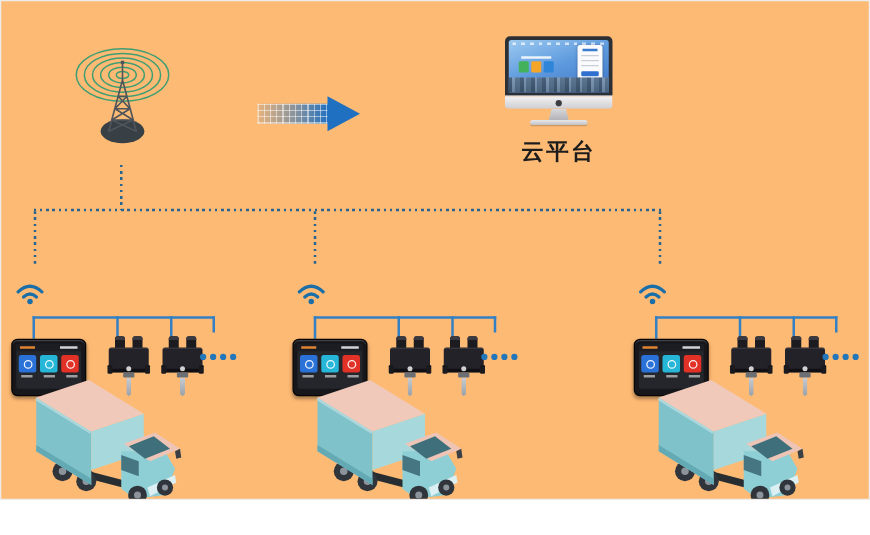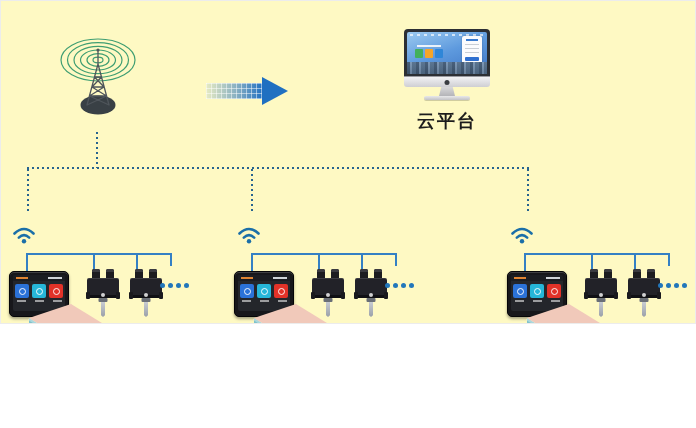--- a/index.html
+++ b/index.html
@@ -9,21 +9,21 @@
     --arrow-blue:#2070C1;
     --wave-green:#3F9E72;
     --dot-blue:#2277BB;
     --truck-side:#7FC2CA;
     --truck-top:#F1C9BA;
     --tile-blue:#2B72D8;
     --tile-cyan:#26B6D8;
     --tile-red:#E23228;
   }
   html,body{margin:0;padding:0;background:#fff;font-family:"Liberation Sans","DejaVu Sans",sans-serif;}
-  .stage{position:relative;width:696px;height:324px;background:#fef9c3;overflow:hidden;border:1px solid #ececec;box-sizing:border-box;}
+  .stage{position:relative;width:696px;height:400px;background:#fdba74;overflow:hidden;border:1px solid #ececec;box-sizing:border-box;}
 
   
   .dash-h{position:absolute;height:2px;background-image:repeating-linear-gradient(to right,var(--dashed-line) 0 2px,transparent 2px 5px);}
   .dash-v{position:absolute;width:2px;background-image:repeating-linear-gradient(to bottom,var(--dashed-line) 0 2px,transparent 2px 5px);}
   #dash-tower{left:95px;top:131px;height:36px;}
   #dash-main{left:26px;top:166px;width:502px;}
   #dash-drop-1{left:26px;top:168px;height:42px;}
   #dash-drop-2{left:250px;top:168px;height:42px;}
   #dash-drop-3{left:526px;top:168px;height:42px;}
 

